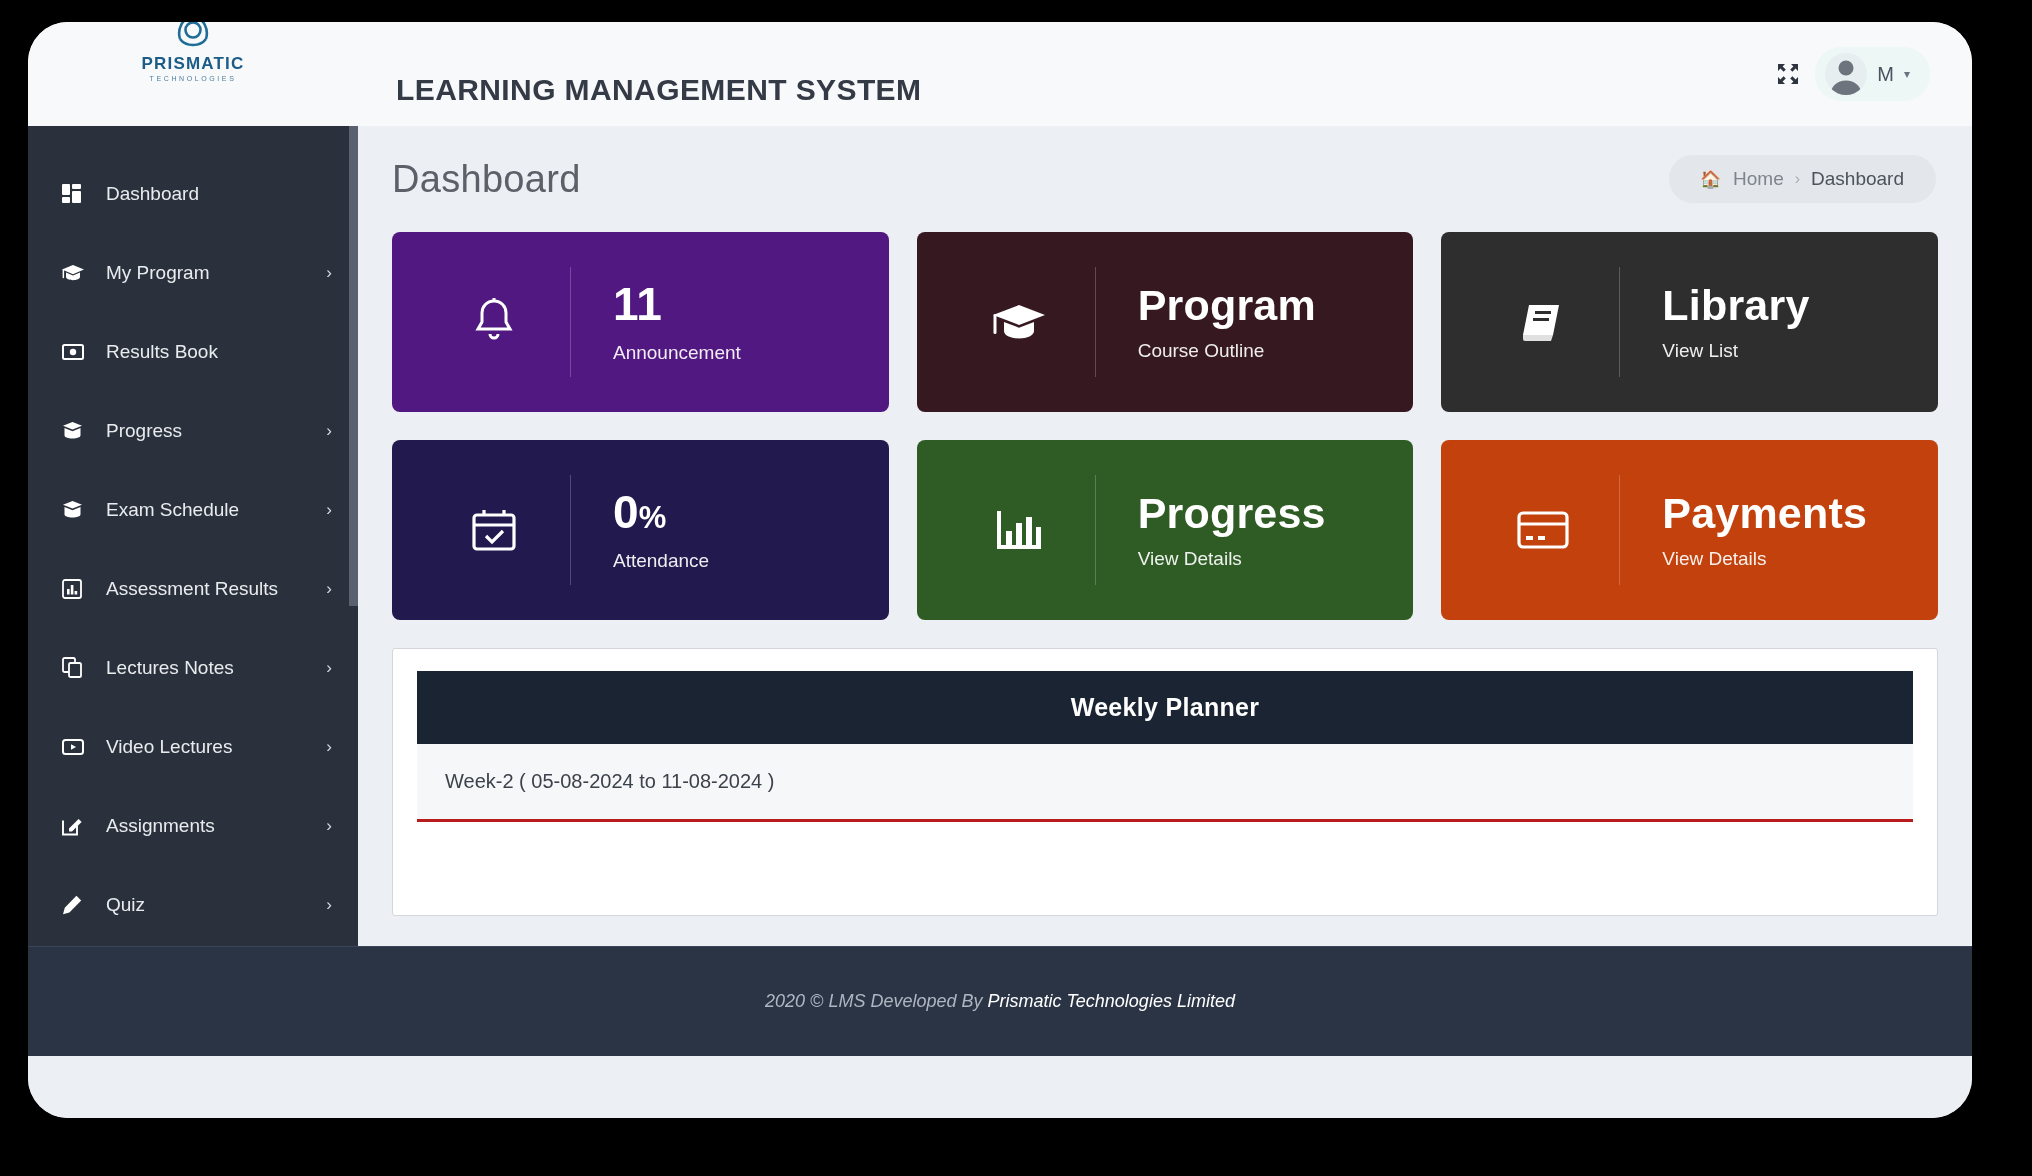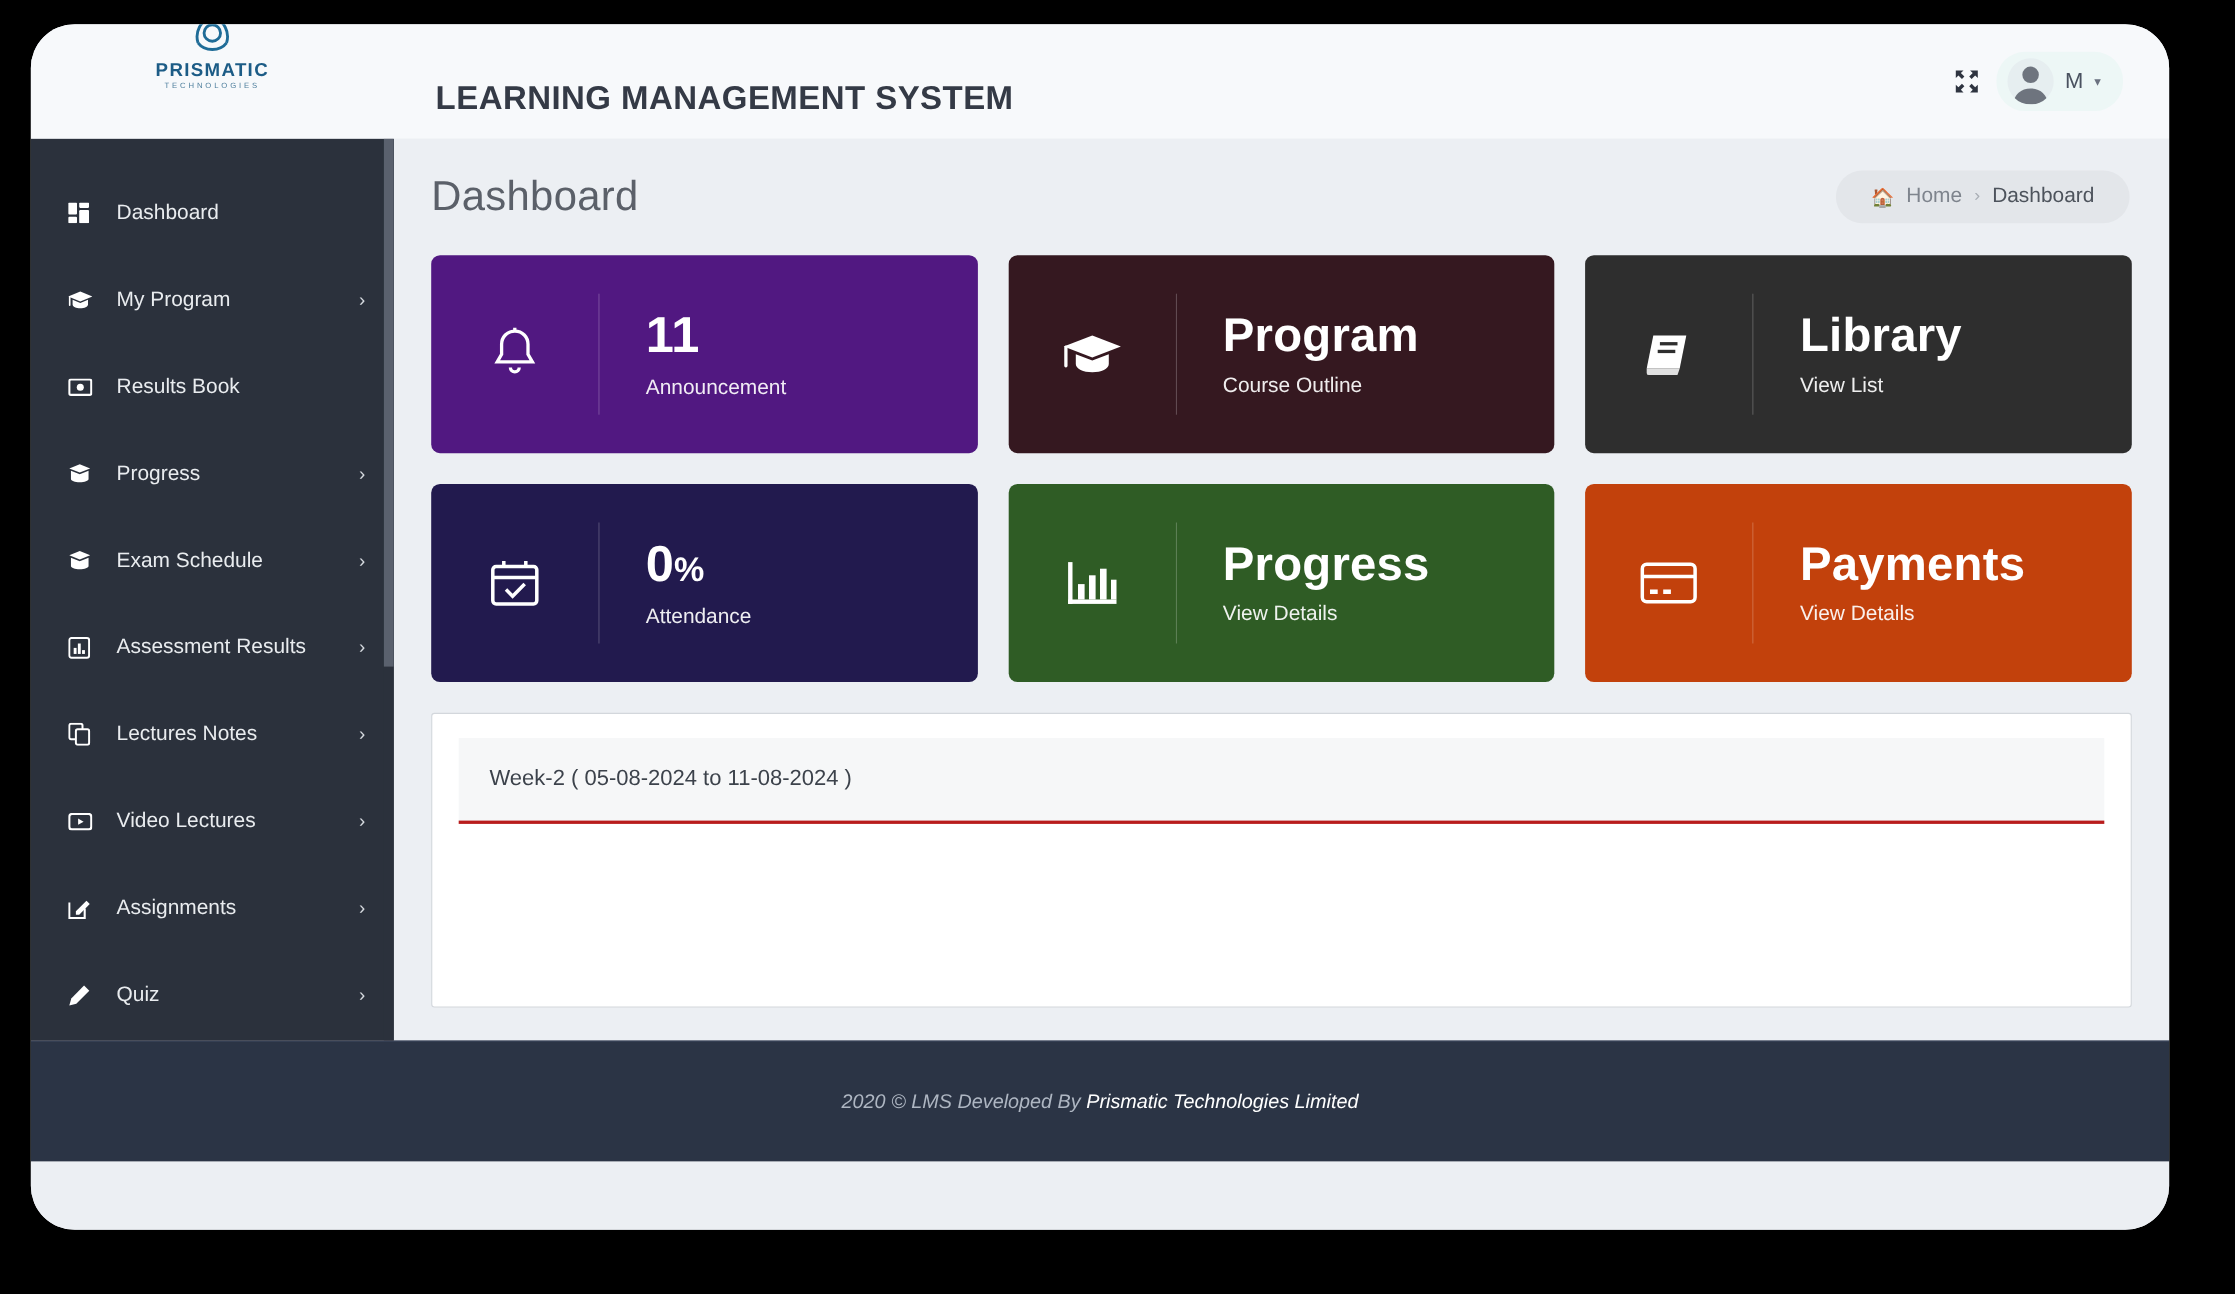--- a/index.html
+++ b/index.html
@@ -194,20 +194,21 @@
     padding: 0 34px;
   }
   .card {
     height: 180px;
     border-radius: 8px;
     display: flex;
     align-items: center;
     color: #ffffff;
     cursor: pointer;
     overflow: hidden;
+    padding-left: 26px;
   }
   .card-icon {
     width: 152px;
     flex: 0 0 152px;
     display: flex;
     align-items: center;
     justify-content: center;
   }
   .card-divider {
     width: 1px;
@@ -567,20 +568,21 @@
         <div class="card-divider"></div>
         <div class="card-body">
           <div class="card-title">Payments</div>
           <div class="card-sub">View Details</div>
         </div>
       </div>
 
     </div>
 
     <div class="planner-wrap">
+      <div class="planner-head">Weekly Planner</div>
       <div class="planner-row">Week-2 ( 05-08-2024 to 11-08-2024 )</div>
     </div>
 
   </div>
 
   <div class="footer">
     <div class="footer-text">
       <span>2020 © LMS Developed By </span><span class="brand">Prismatic Technologies Limited</span>
     </div>
   </div>

